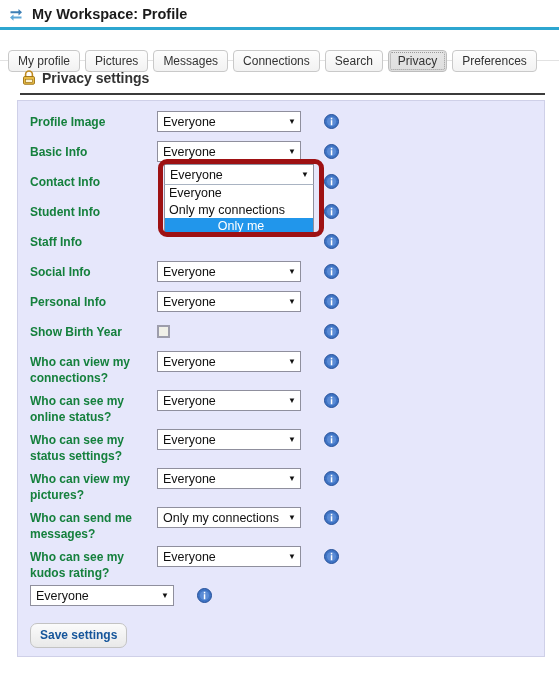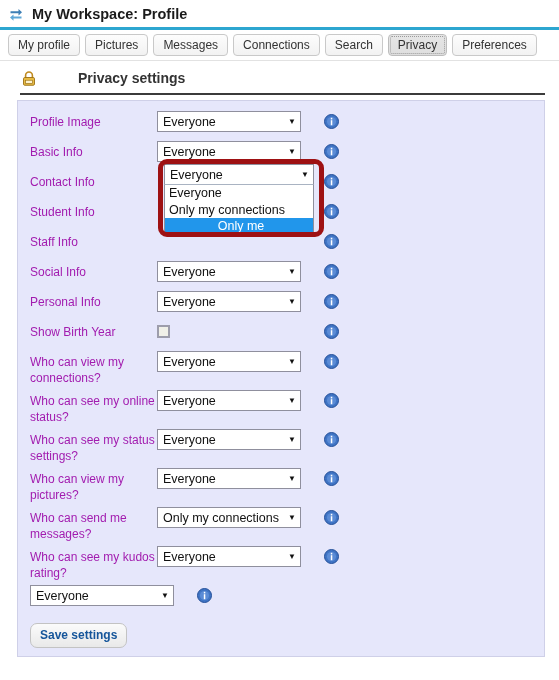--- a/index.html
+++ b/index.html
@@ -43,21 +43,21 @@
     height: 3px;
     background: #2da6d0;
     width: 100%;
   }
 
   
   #tab-strip {
     height: 30px;
     display: flex;
     align-items: flex-start;
-    padding: 4px 0 0 8px;
+    padding: 20px 0 0 8px;
     box-sizing: border-box;
     background: #ffffff;
     gap: 5px;
   }
   .tab {
     height: 22px;
     line-height: 21px;
     padding: 0 9px;
     border: 1px solid #c9c9c9;
     border-radius: 4px;
@@ -76,23 +76,22 @@
   }
   #tab-underline {
     height: 1px;
     background: #e2e2e2;
     width: 100%;
   }
 
   
   #section-heading {
     display: flex;
-    align-items: center;
+    align-items: flex-start;
     padding: 9px 0 4px 22px;
-    gap: 36px;
   }
   #lock-icon {
     width: 14px;
     height: 15px;
     margin-right: 6px;
     flex: 0 0 auto;
   }
   #section-title {
     font-size: 14px;
     font-weight: bold;
@@ -117,25 +116,26 @@
   .setting-row {
     display: flex;
     align-items: flex-start;
     padding: 0 0 0 12px;
     min-height: 26px;
     margin-bottom: 4px;
   }
   .setting-label {
     width: 127px;
     flex: 0 0 127px;
-    color: #a21caf;
+    color: #15803d;
     font-size: 12px;
     line-height: 15.5px;
     padding-top: 4px;
     box-sizing: border-box;
+    font-weight: bold;
   }
   .setting-control {
     width: 150px;
     flex: 0 0 150px;
     position: relative;
   }
 
   .fake-select {
     width: 144px;
     height: 21px;

